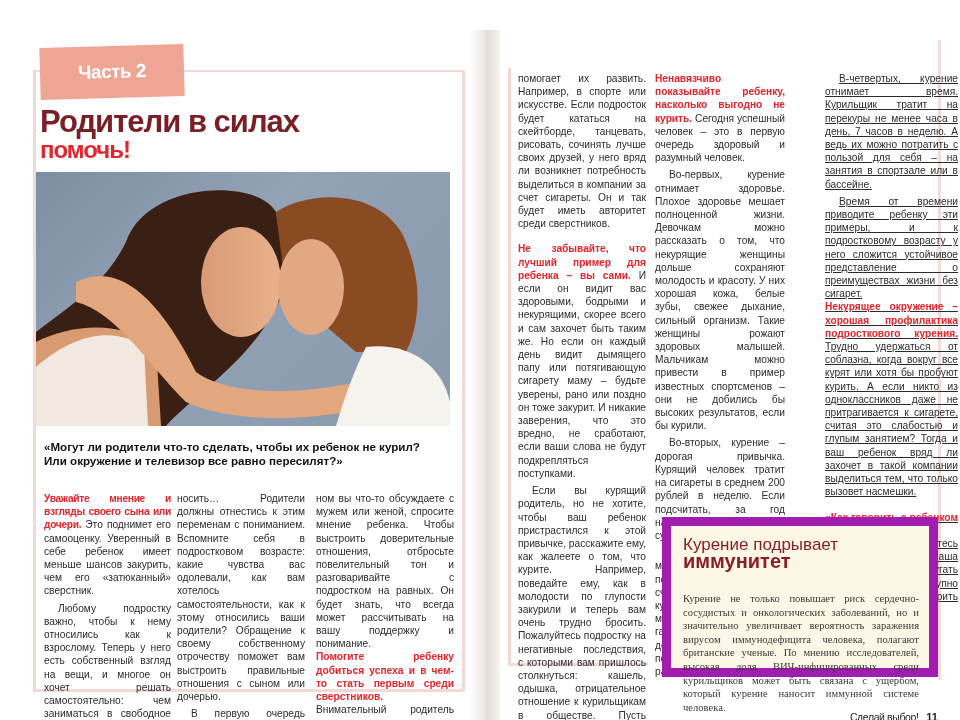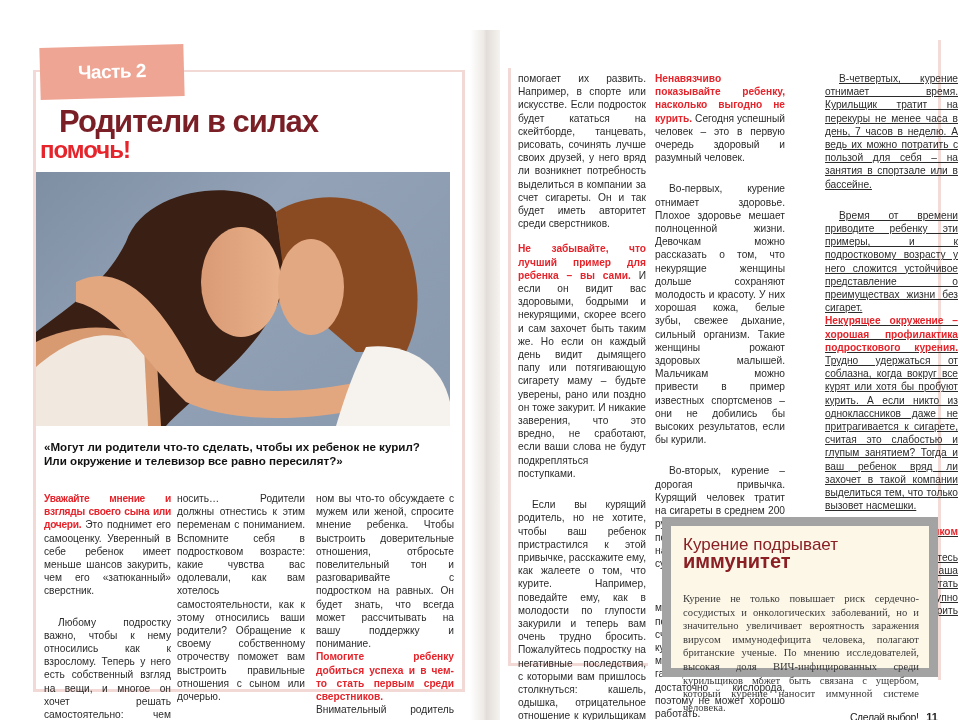--- a/index.html
+++ b/index.html
@@ -16,51 +16,51 @@
   .left-frame { position: absolute; left: 33px; top: 70px; width: 432px; height: 622px;
     border: 3px solid #f2d9d6; border-top: 2px solid #f2d9d6; }
 
   .part-tag { position: absolute; left: 40px; top: 46px; width: 144px; height: 52px;
     background: #efa594; transform: rotate(-1.5deg);
     display: flex; align-items: center; justify-content: center; }
   .part-tag span { color: #fff; font-weight: bold; font-size: 19px; letter-spacing: -0.5px; }
 
   .title { position: absolute; left: 40px; top: 108px; line-height: 28px; font-weight: bold;
     font-size: 31px; letter-spacing: -1px; }
-  .title .l1 { color: #7a1f26; display: block; margin-left: 19px; }
+  .title .l1 { color: #7a1f26; display: block; }
   .title .l2 { color: #e5242b; display: block; font-size: 24px; }
 
   .photo { position: absolute; left: 36px; top: 172px; width: 414px; height: 254px;
     background: linear-gradient(135deg, #7e8ea3 0%, #93a2b6 40%, #8898ad 100%); overflow: hidden; }
   .photo svg { position: absolute; left: 0; top: 0; }
 
   .lead { position: absolute; left: 44px; top: 440px; width: 420px; font-weight: bold;
     font-size: 11.6px; line-height: 14px; color: #111; }
 
   .col { position: absolute; font-size: 10.2px; line-height: 13.2px; color: #2b2b2b; text-align: justify; }
   .col p { margin-bottom: 0; }
-  .col p.indent { text-indent: 14px; margin-top: 18px; }
+  .col p.indent { text-indent: 14px; margin-top: 4px; }
   .col .hl { color: #e5242b; font-weight: bold; }
   .col .hlc { color: #e5242b; font-weight: bold; font-stretch: condensed; letter-spacing: -0.3px; }
 
   .lc1 { left: 44px; top: 492px; width: 127px; }
   .lc2 { left: 177px; top: 492px; width: 128px; }
   .lc3 { left: 316px; top: 492px; width: 138px; }
 
   
   .right-frame { position: absolute; left: 508px; top: 68px; width: 140px; height: 598px;
     border: 3px solid #f2d9d6; border-top: none; border-right: none; }
   .rc1 { left: 518px; top: 72px; width: 128px; }
   .rc2 { left: 655px; top: 72px; width: 130px; }
   .rc3 { left: 825px; top: 72px; width: 133px; text-decoration: underline; }
 
   .right-edge { position: absolute; left: 938px; top: 40px; width: 3px; height: 640px; background: #f3dcd8; }
 
   .sidebox { position: absolute; left: 662px; top: 517px; width: 276px; height: 160px;
-    background: #a3a3a3; padding: 9px; }
+    background: #a21caf; padding: 9px; }
   .sidebox-inner { background: #fdf7e8; width: 100%; height: 100%; padding: 10px 10px 6px 12px; }
   .sidebox h3 { font-family: "Liberation Sans", sans-serif; color: #8a1f24; font-size: 17px; line-height: 17px; font-weight: normal; }
   .sidebox h3 b { display: block; font-size: 20px; font-weight: bold; }
   .sidebox p { font-family: "Liberation Serif", serif; font-size: 10.6px; line-height: 13.6px; color: #3a3a3a; text-align: justify; margin-top: 22px; }
 
   .footer { position: absolute; right: 22px; top: 687px; font-size: 10.5px; color: #222; margin-top: 24px; }
   .footer .mag { font-stretch: condensed; letter-spacing: -0.4px; }
   .footer .num { font-weight: bold; margin-left: 5px; font-size: 11px; }
 </style>
 </head>

